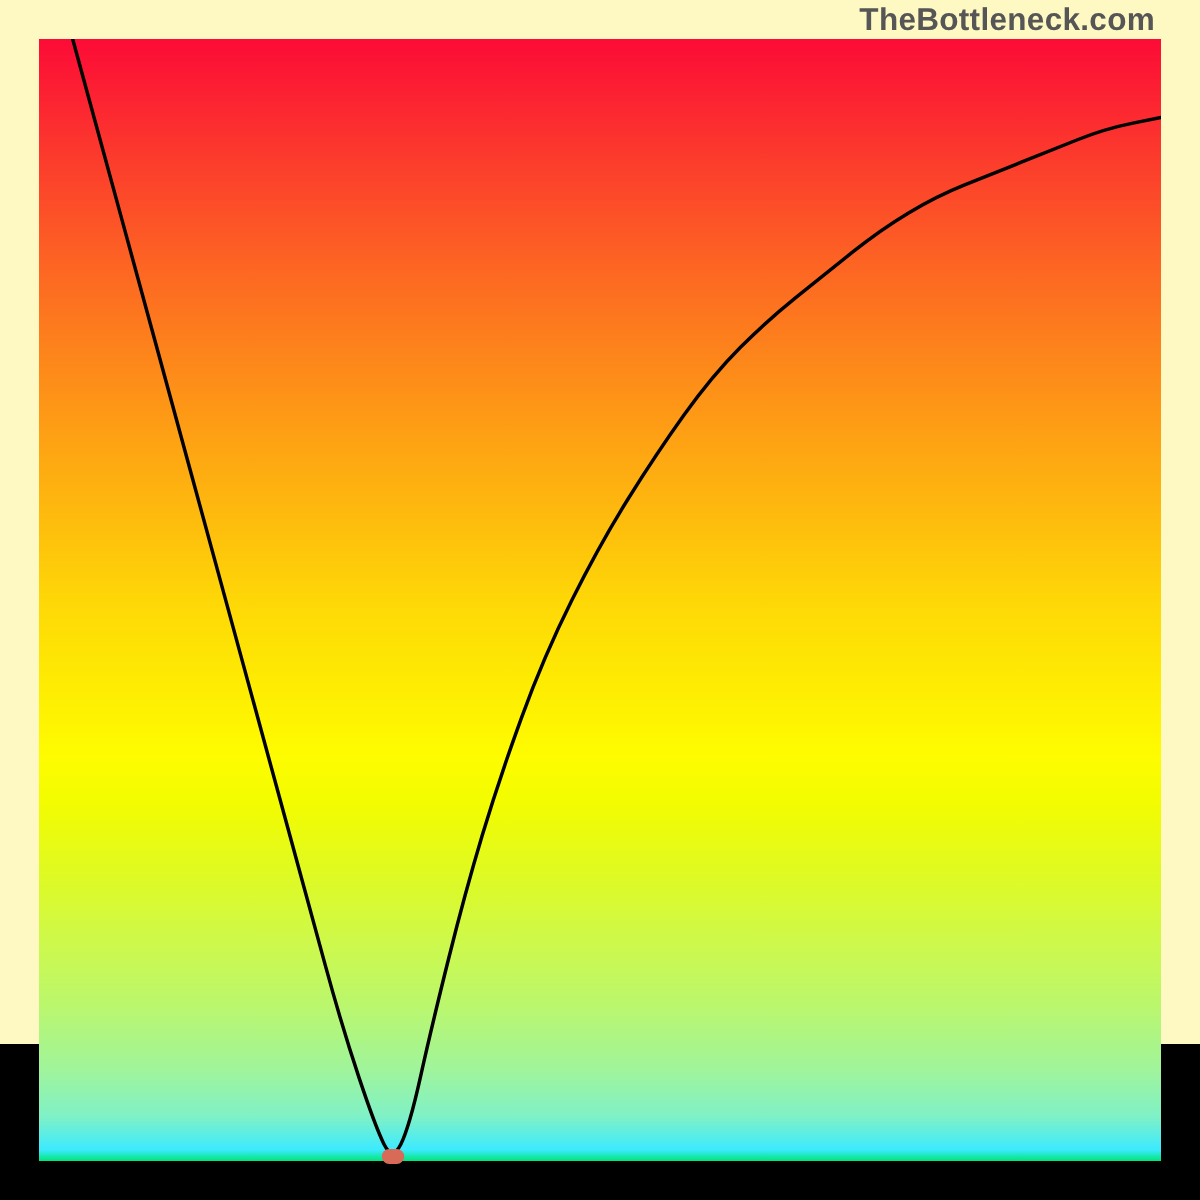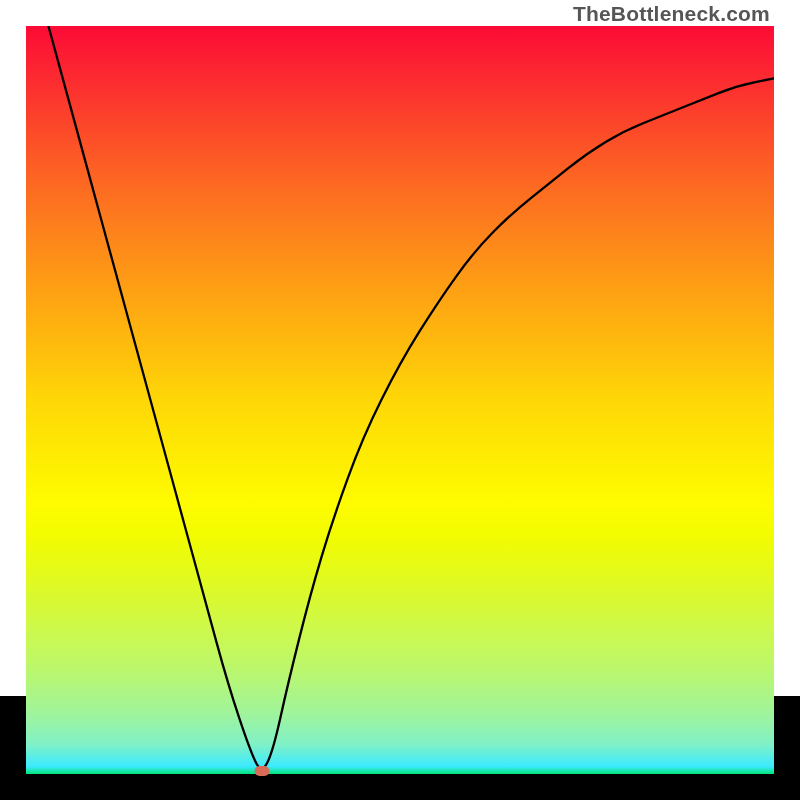--- a/index.html
+++ b/index.html
@@ -1,20 +1,20 @@
 <!DOCTYPE html>
 <html><head>
 <meta charset="utf-8">
 <style>
   * { margin: 0; padding: 0; box-sizing: border-box; }
   html, body { width: 800px; height: 800px; overflow: hidden; background: #000; }
   .frame {
     width: 800px;
     height: 696px;
-    background: #ffffff;
+    background: #fef9c3;
     position: relative;
   }
   .plot-area {
     position: absolute;
     left: 26px;
     top: 26px;
     width: 748px;
     height: 748px;
     background: linear-gradient(
       to bottom,

